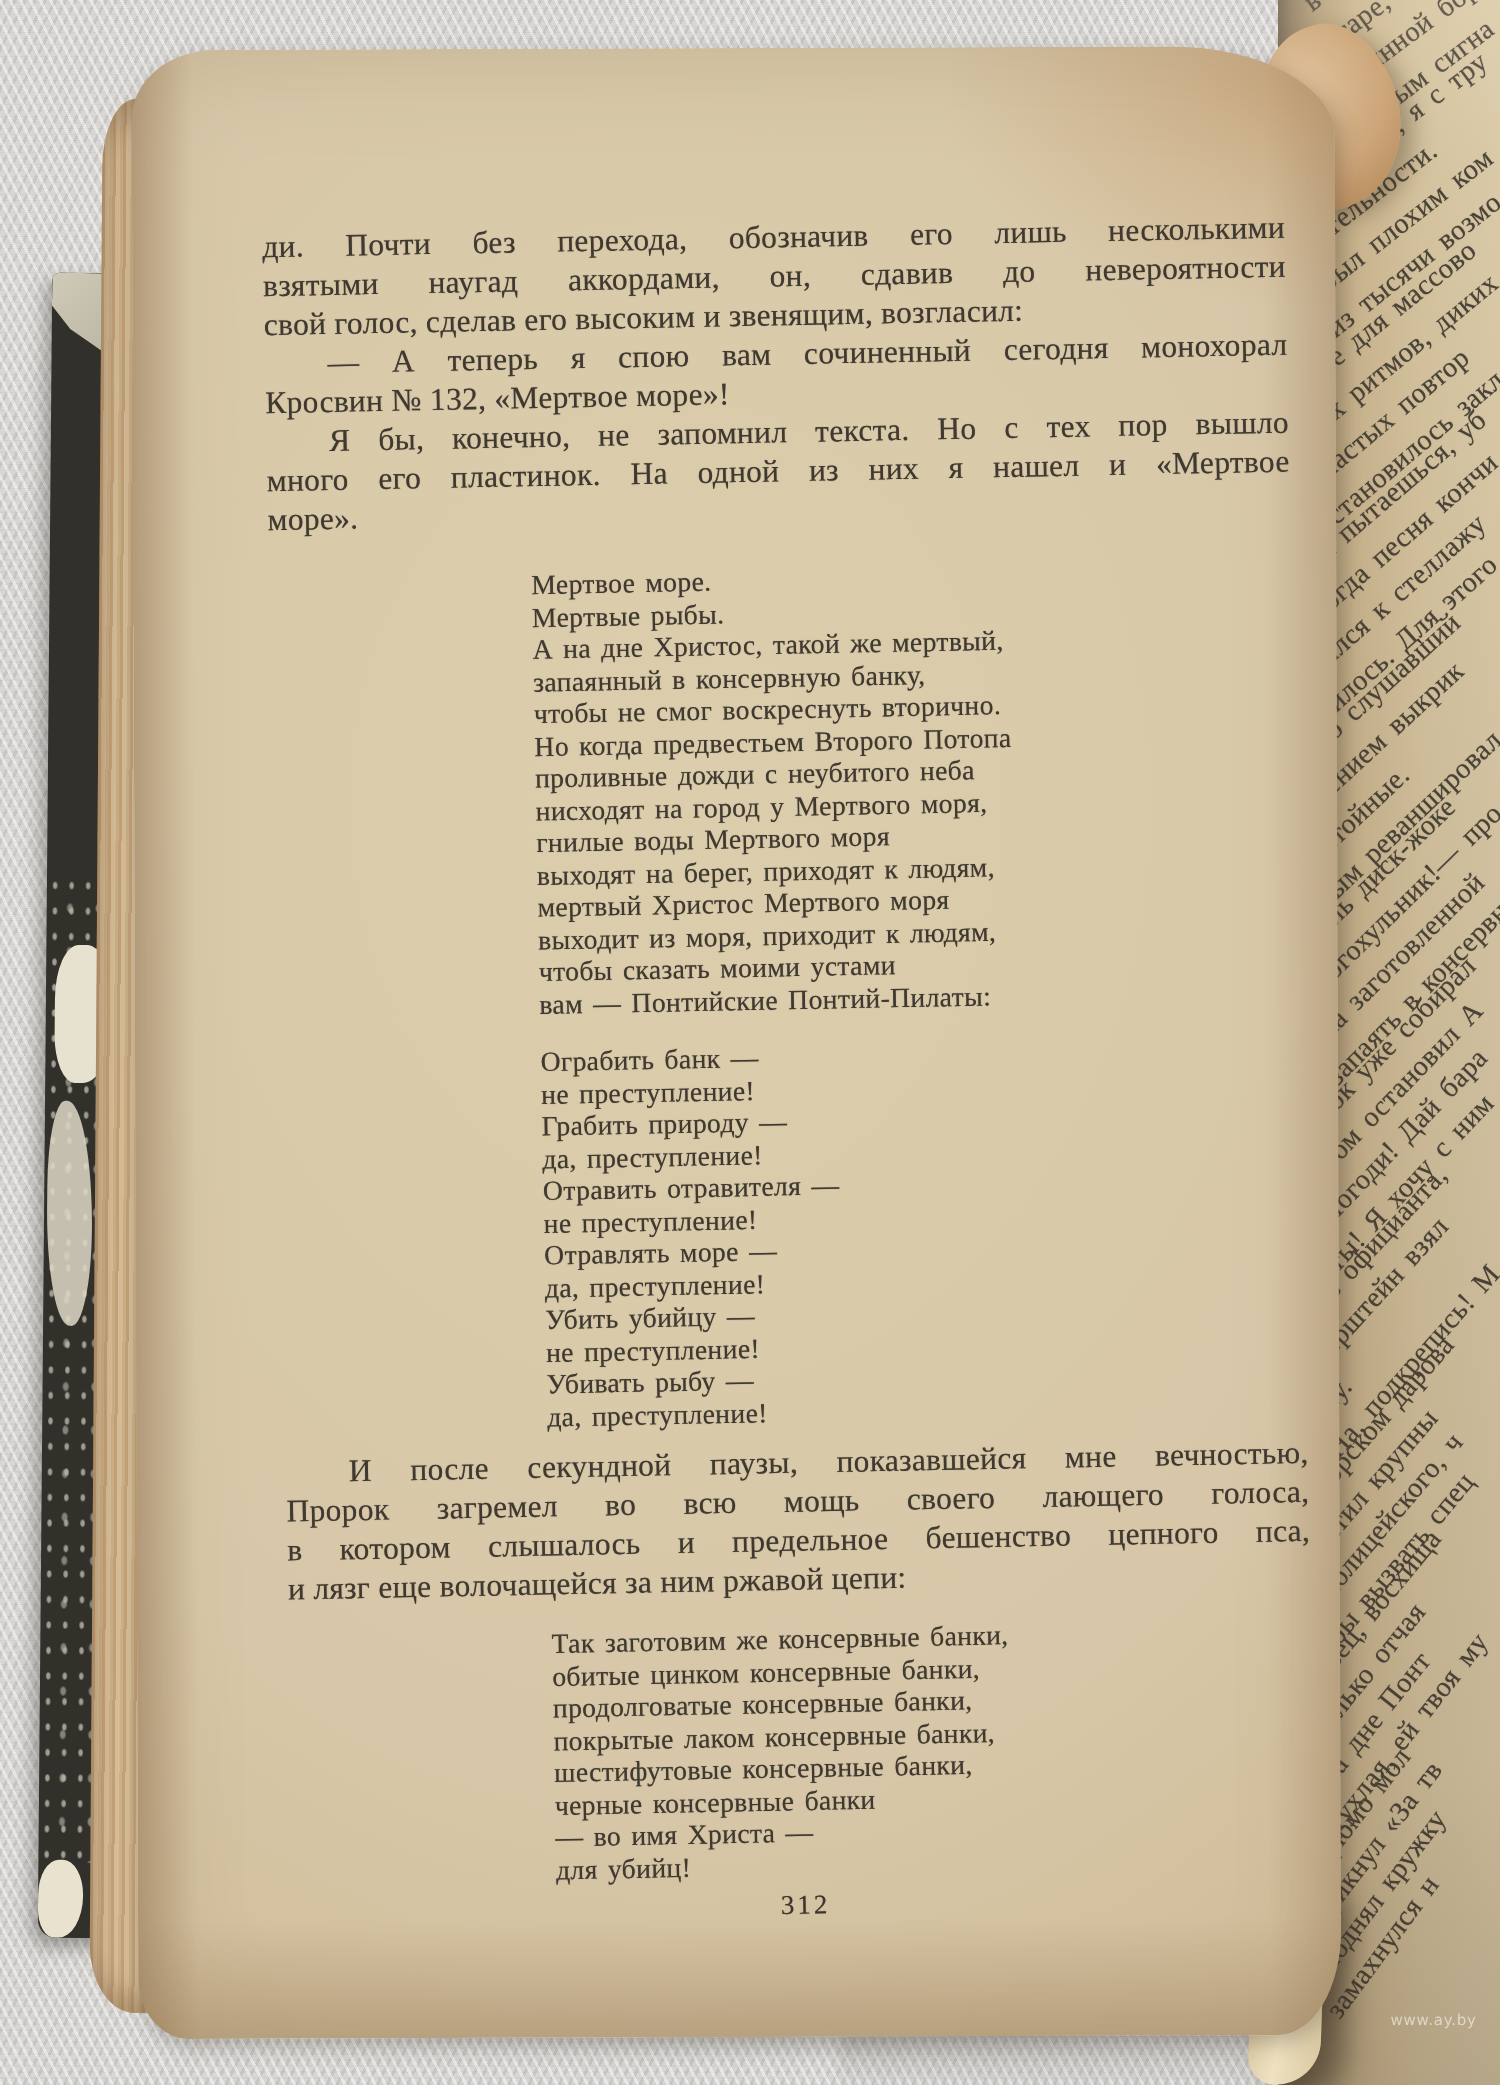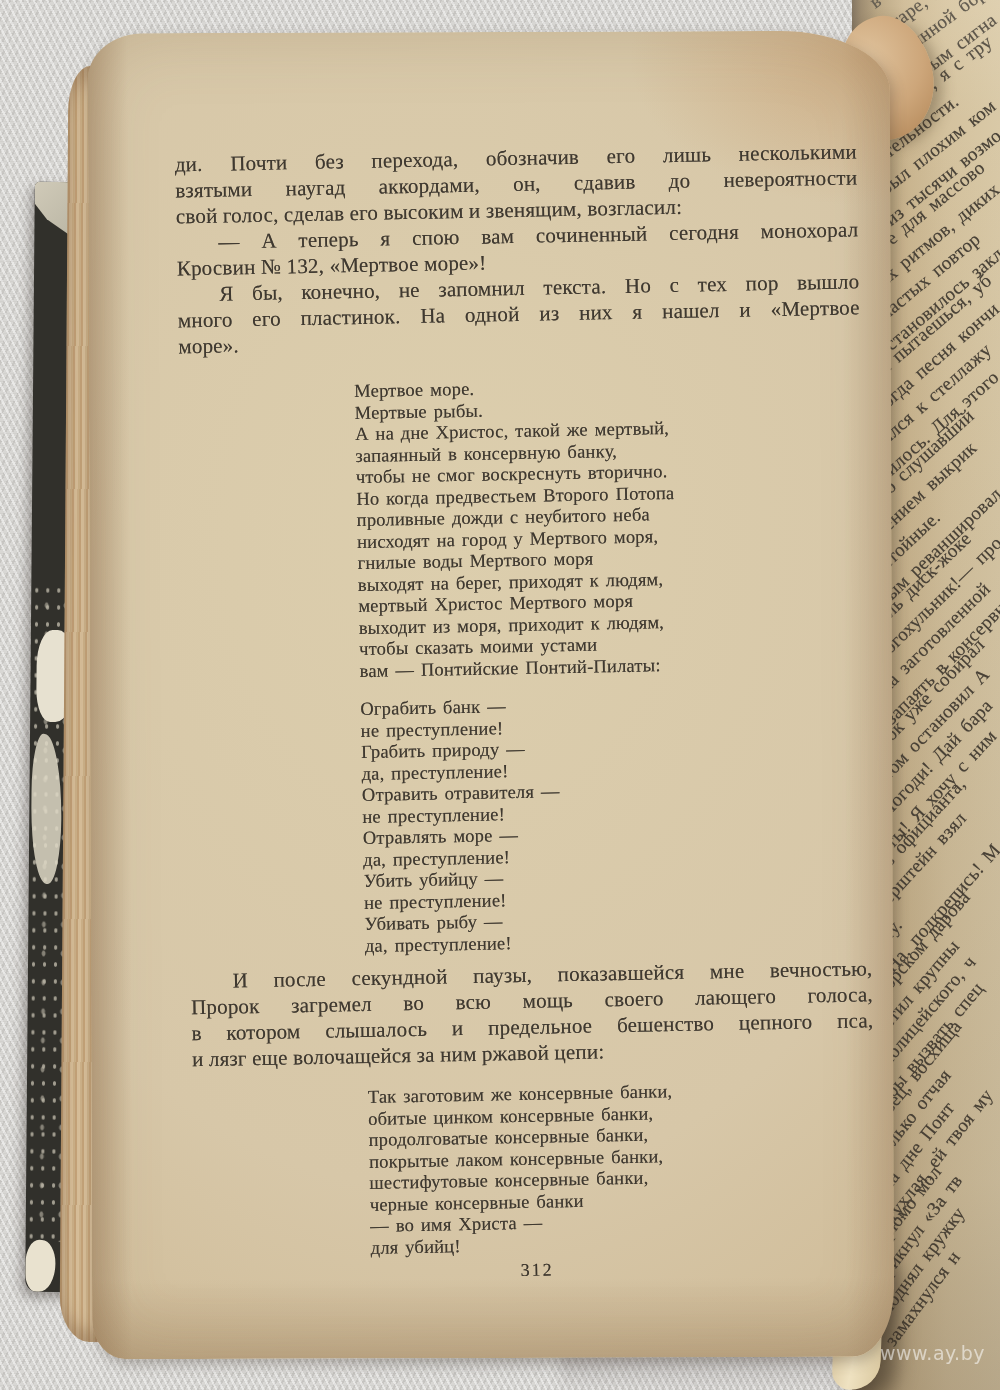--- a/index.html
+++ b/index.html
@@ -80,22 +80,22 @@
   .prose.p1{top:113px;}
   .prose.p2{top:930px;}
   .verse{position:absolute;left:175px;font-size:18.5px;letter-spacing:.2px;word-spacing:2px;}
   .vline{height:21.5px;line-height:21.5px;white-space:nowrap;}
   .verse.v1{top:346px;}
   .verse.v2{top:664px;}
   .verse.v3{top:1052px;}
   .page-number{position:absolute;top:1228px;width:682px;text-align:center;
     font-size:18px;letter-spacing:2px;color:#3b352c;}
 
-  .watermark{position:absolute;left:880px;top:1342px;font-family:"DejaVu Sans","Liberation Sans",sans-serif;
-    font-size:19px;color:rgba(255,255,255,.55);letter-spacing:.5px;z-index:10;}
+  .watermark{position:absolute;left:927px;top:1342px;font-family:"DejaVu Sans","Liberation Sans",sans-serif;
+    font-size:10px;color:rgba(255,255,255,.55);letter-spacing:.5px;z-index:10;}
 </style>
 </head>
 <body>
 
 <div class="scene">
 
   <div class="floor-shadow"></div>
   <div class="floor-shadow2"></div>
 
   <div class="right-page">

